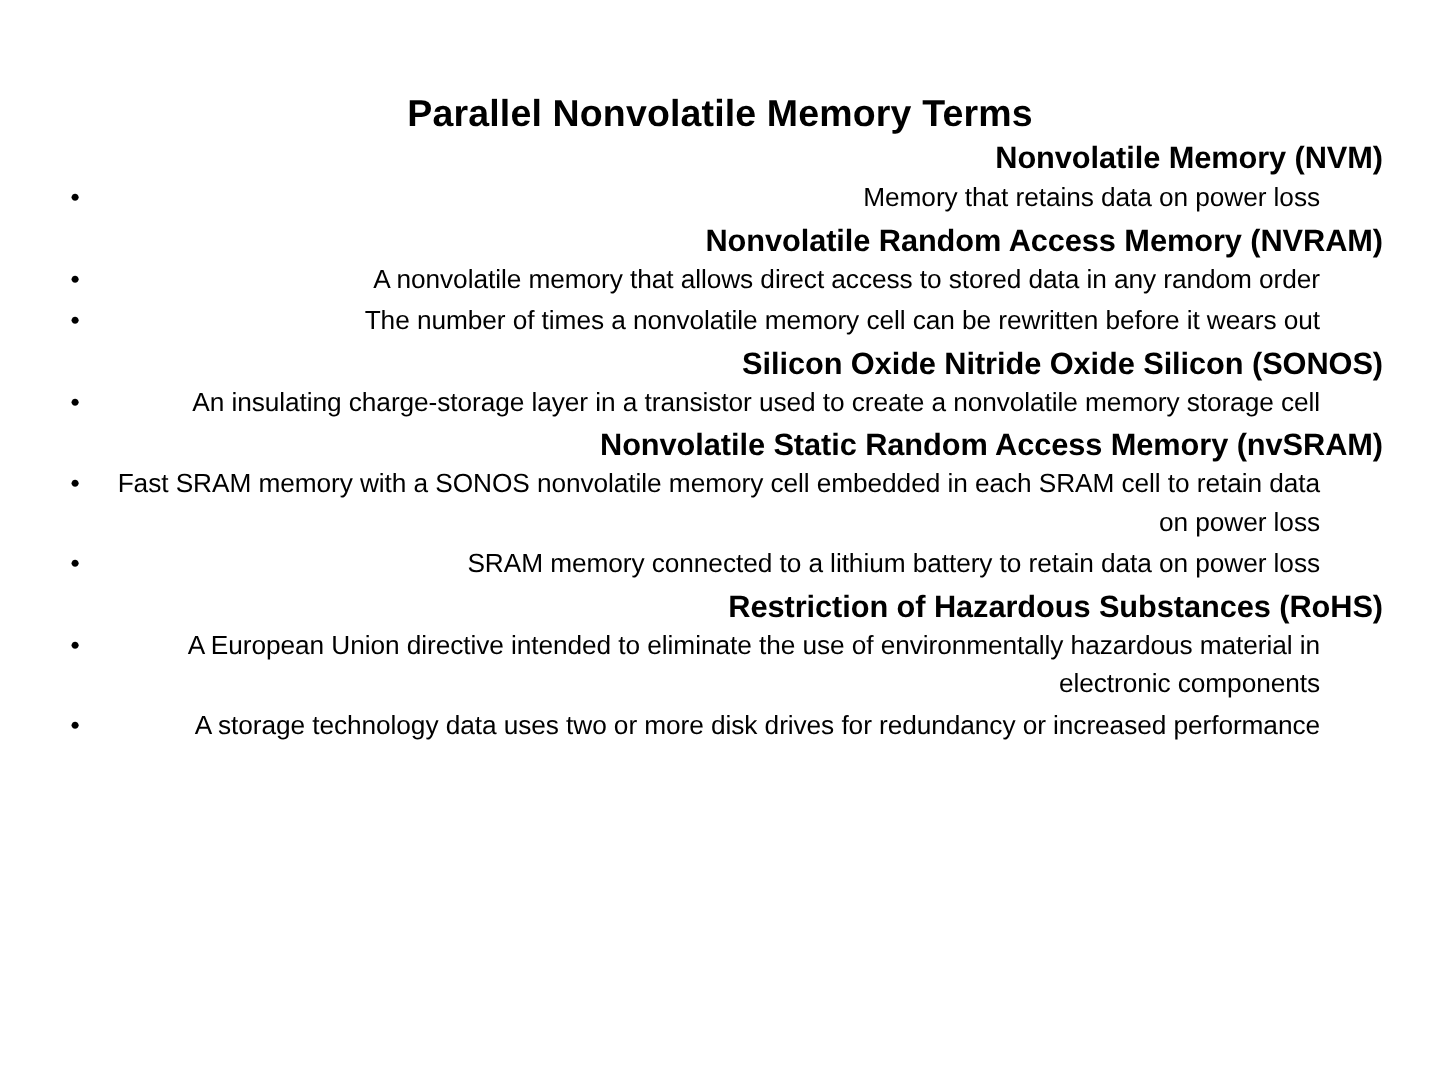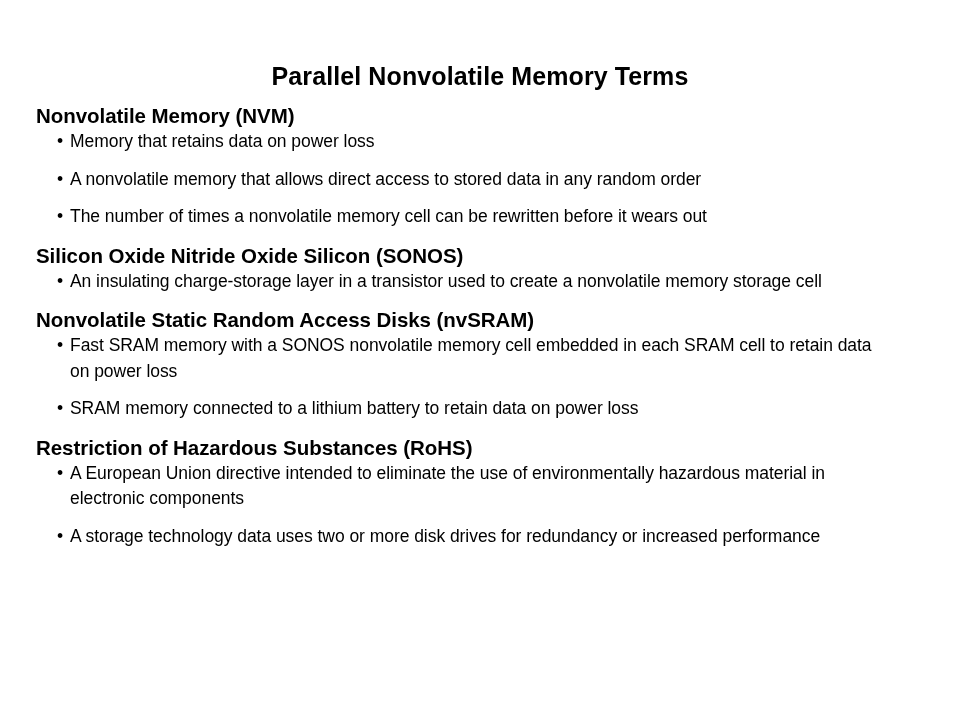--- a/index.html
+++ b/index.html
@@ -33,22 +33,23 @@
     line-height: 30px;
     white-space: nowrap;
   }
   #terms-list {
     position: absolute;
     left: 24px;
     top: 90px;
     width: 900px;
   }
   .term-block {
-    margin: 12px;
+    margin: 2px;
     padding: 0;
+    text-align: right;
   }
   .term-heading {
     font-size: 20.5px;
     font-weight: bold;
     line-height: 27px;
     letter-spacing: -0.05px;
     margin: 0;
     padding: 0;
     white-space: nowrap;
   }
@@ -84,20 +85,21 @@
 
     <div class="term-block">
       <div class="term-heading">Nonvolatile Memory (NVM)</div>
       <div class="term-definition">
         <span class="bullet-dot">•</span>
         <span class="def-text">Memory that retains data on power loss</span>
       </div>
     </div>
 
     <div class="term-block">
+      <div class="term-heading">Nonvolatile Random Access Memory (NVRAM)</div>
       <div class="term-definition">
         <span class="bullet-dot">•</span>
         <span class="def-text">A nonvolatile memory that allows direct access to stored data in any random order</span>
       </div>
     </div>
 
     <div class="term-block">
       <div class="term-definition">
         <span class="bullet-dot">•</span>
         <span class="def-text">The number of times a nonvolatile memory cell can be rewritten before it wears out</span>
@@ -106,21 +108,21 @@
 
     <div class="term-block">
       <div class="term-heading">Silicon Oxide Nitride Oxide Silicon (SONOS)</div>
       <div class="term-definition">
         <span class="bullet-dot">•</span>
         <span class="def-text">An insulating charge-storage layer in a transistor used to create a nonvolatile memory storage cell</span>
       </div>
     </div>
 
     <div class="term-block">
-      <div class="term-heading">Nonvolatile Static Random Access Disks (nvSRAM)</div>
+      <div class="term-heading">Nonvolatile Static Random Access Memory (nvSRAM)</div>
       <div class="term-definition">
         <span class="bullet-dot">•</span>
         <span class="def-text">Fast SRAM memory with a SONOS nonvolatile memory cell embedded in each SRAM cell to retain data on power loss</span>
       </div>
     </div>
 
     <div class="term-block">
       <div class="term-definition">
         <span class="bullet-dot">•</span>
         <span class="def-text">SRAM memory connected to a lithium battery to retain data on power loss</span>

